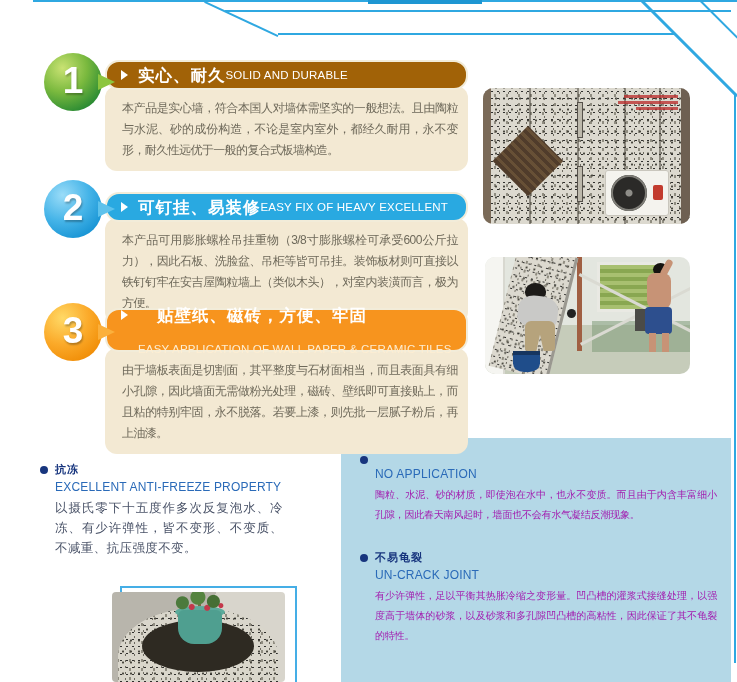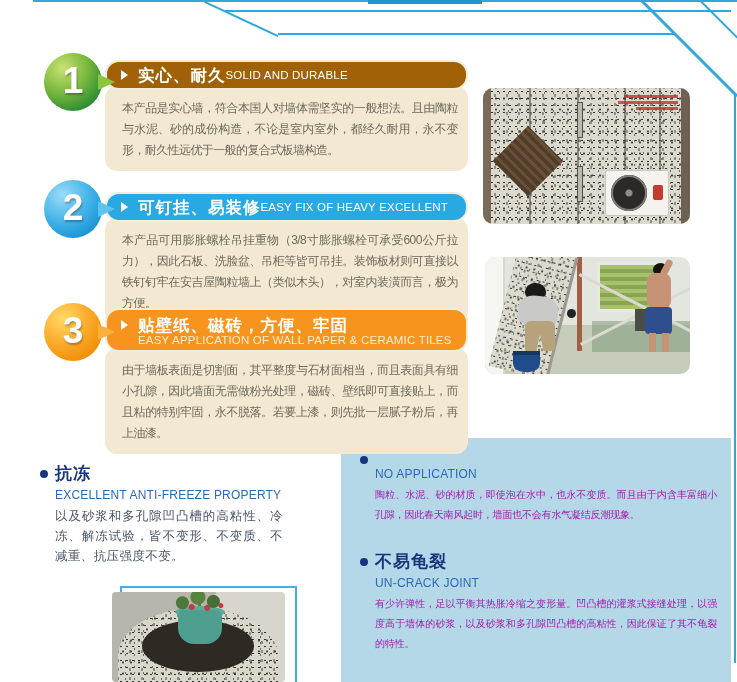--- a/index.html
+++ b/index.html
@@ -20,21 +20,21 @@
 
   
   .sec{position:absolute;left:105px;width:363px;}
   .sec1{top:60px;} .sec2{top:192px;} .sec3{top:308px;}
   .bar{
     position:relative;box-sizing:border-box;width:100%;display:flex;align-items:center;
     border:2px solid #f2ecd9;border-radius:14px;color:#fff;padding:0 14px;z-index:2;
   }
   .sec1 .bar{height:30px;background:#a16207;}
   .sec2 .bar{height:30px;background:#29a9e1;}
-  .sec3 .bar{height:44px;background:#f7941e;flex-wrap:wrap;align-content:center;padding-top:2px;}
+  .sec3 .bar{height:44px;background:#f7941e;flex-wrap:wrap;align-content:center;padding-top:2px;gap:19px;}
   .arrow{width:0;height:0;border-left:7px solid #fff;border-top:5px solid transparent;
          border-bottom:5px solid transparent;margin-right:10px;flex:0 0 auto;}
   .zh{font-size:16.5px;font-weight:bold;letter-spacing:1px;line-height:18px;}
   .en{font-size:11.5px;margin-left:0;letter-spacing:0.2px;white-space:nowrap;}
   .sec3 .en{width:100%;margin-left:0;padding-left:17px;line-height:13px;color:#fdeed3;}
   .box{
     box-sizing:border-box;margin-top:-4px;background:#f3e9d3;border-radius:12px;
     padding:12px 10px 10px 17px;font-size:12px;letter-spacing:-0.6px;line-height:21px;
     color:#6e695a;text-align:justify;min-height:84px;position:relative;z-index:1;
   }
@@ -128,21 +128,21 @@
   .p3-stem{position:absolute;left:86px;top:-2px;width:3px;height:20px;background:#7a6a42;}
 
   
   .blue-panel{position:absolute;left:341px;top:438px;width:390px;height:244px;background:#b4d8e7;}
   .feat{position:absolute;}
   .feat-left{left:40px;top:462px;width:250px;}
   .feat-a{left:360px;top:456px;width:356px;}
   .feat-b{left:360px;top:550px;width:356px;}
   .feat-head{display:flex;align-items:center;}
   .dot{width:8px;height:8px;border-radius:50%;background:#17357e;margin-right:7px;flex:0 0 auto;}
-  .feat-zh{font-size:17px;font-weight:bold;color:#17357e;letter-spacing:1px;}
+  .feat-zh{font-size:11px;font-weight:bold;color:#17357e;letter-spacing:1px;}
   .feat-en{font-size:12px;color:#2a6ab8;margin:3px 0 4px 15px;letter-spacing:0.2px;}
   .feat-body{font-size:10px;line-height:20px;color:#a21caf;margin-left:15px;text-align:justify;}
   .feat-left .feat-body{width:228px;font-size:12.5px;letter-spacing:0.4px;color:#4a5368;}
   .feat-a .feat-body,.feat-b .feat-body{width:342px;letter-spacing:-0.2px;}
 </style>
 </head>
 <body>
 
 <div class="canvas">
 
@@ -235,21 +235,21 @@
   </div>
 
   <div class="blue-panel"></div>
 
   <div class="feat feat-left">
     <div class="feat-head">
       <span class="dot"></span>
       <span class="feat-zh">抗冻</span>
     </div>
     <div class="feat-en">EXCELLENT ANTI-FREEZE PROPERTY</div>
-    <div class="feat-body">以及砂浆和多孔隙凹凸槽的高粘性、冷冻、解冻试验，皆不变形、不变质、不减重、抗压强度不变。</div>
+    <div class="feat-body">以摄氏零下十五度作多次反复泡水、冷冻、有少许弹性，皆不变形、不变质、不减重、抗压强度不变。</div>
   </div>
 
   <div class="feat feat-a">
     <div class="feat-head">
       <span class="dot"></span>
     </div>
     <div class="feat-en">NO APPLICATION</div>
     <div class="feat-body">陶粒、水泥、砂的材质，即使泡在水中，也永不变质。而且由于内含丰富细小孔隙，因此春天南风起时，墙面也不会有水气凝结反潮现象。</div>
   </div>
 

